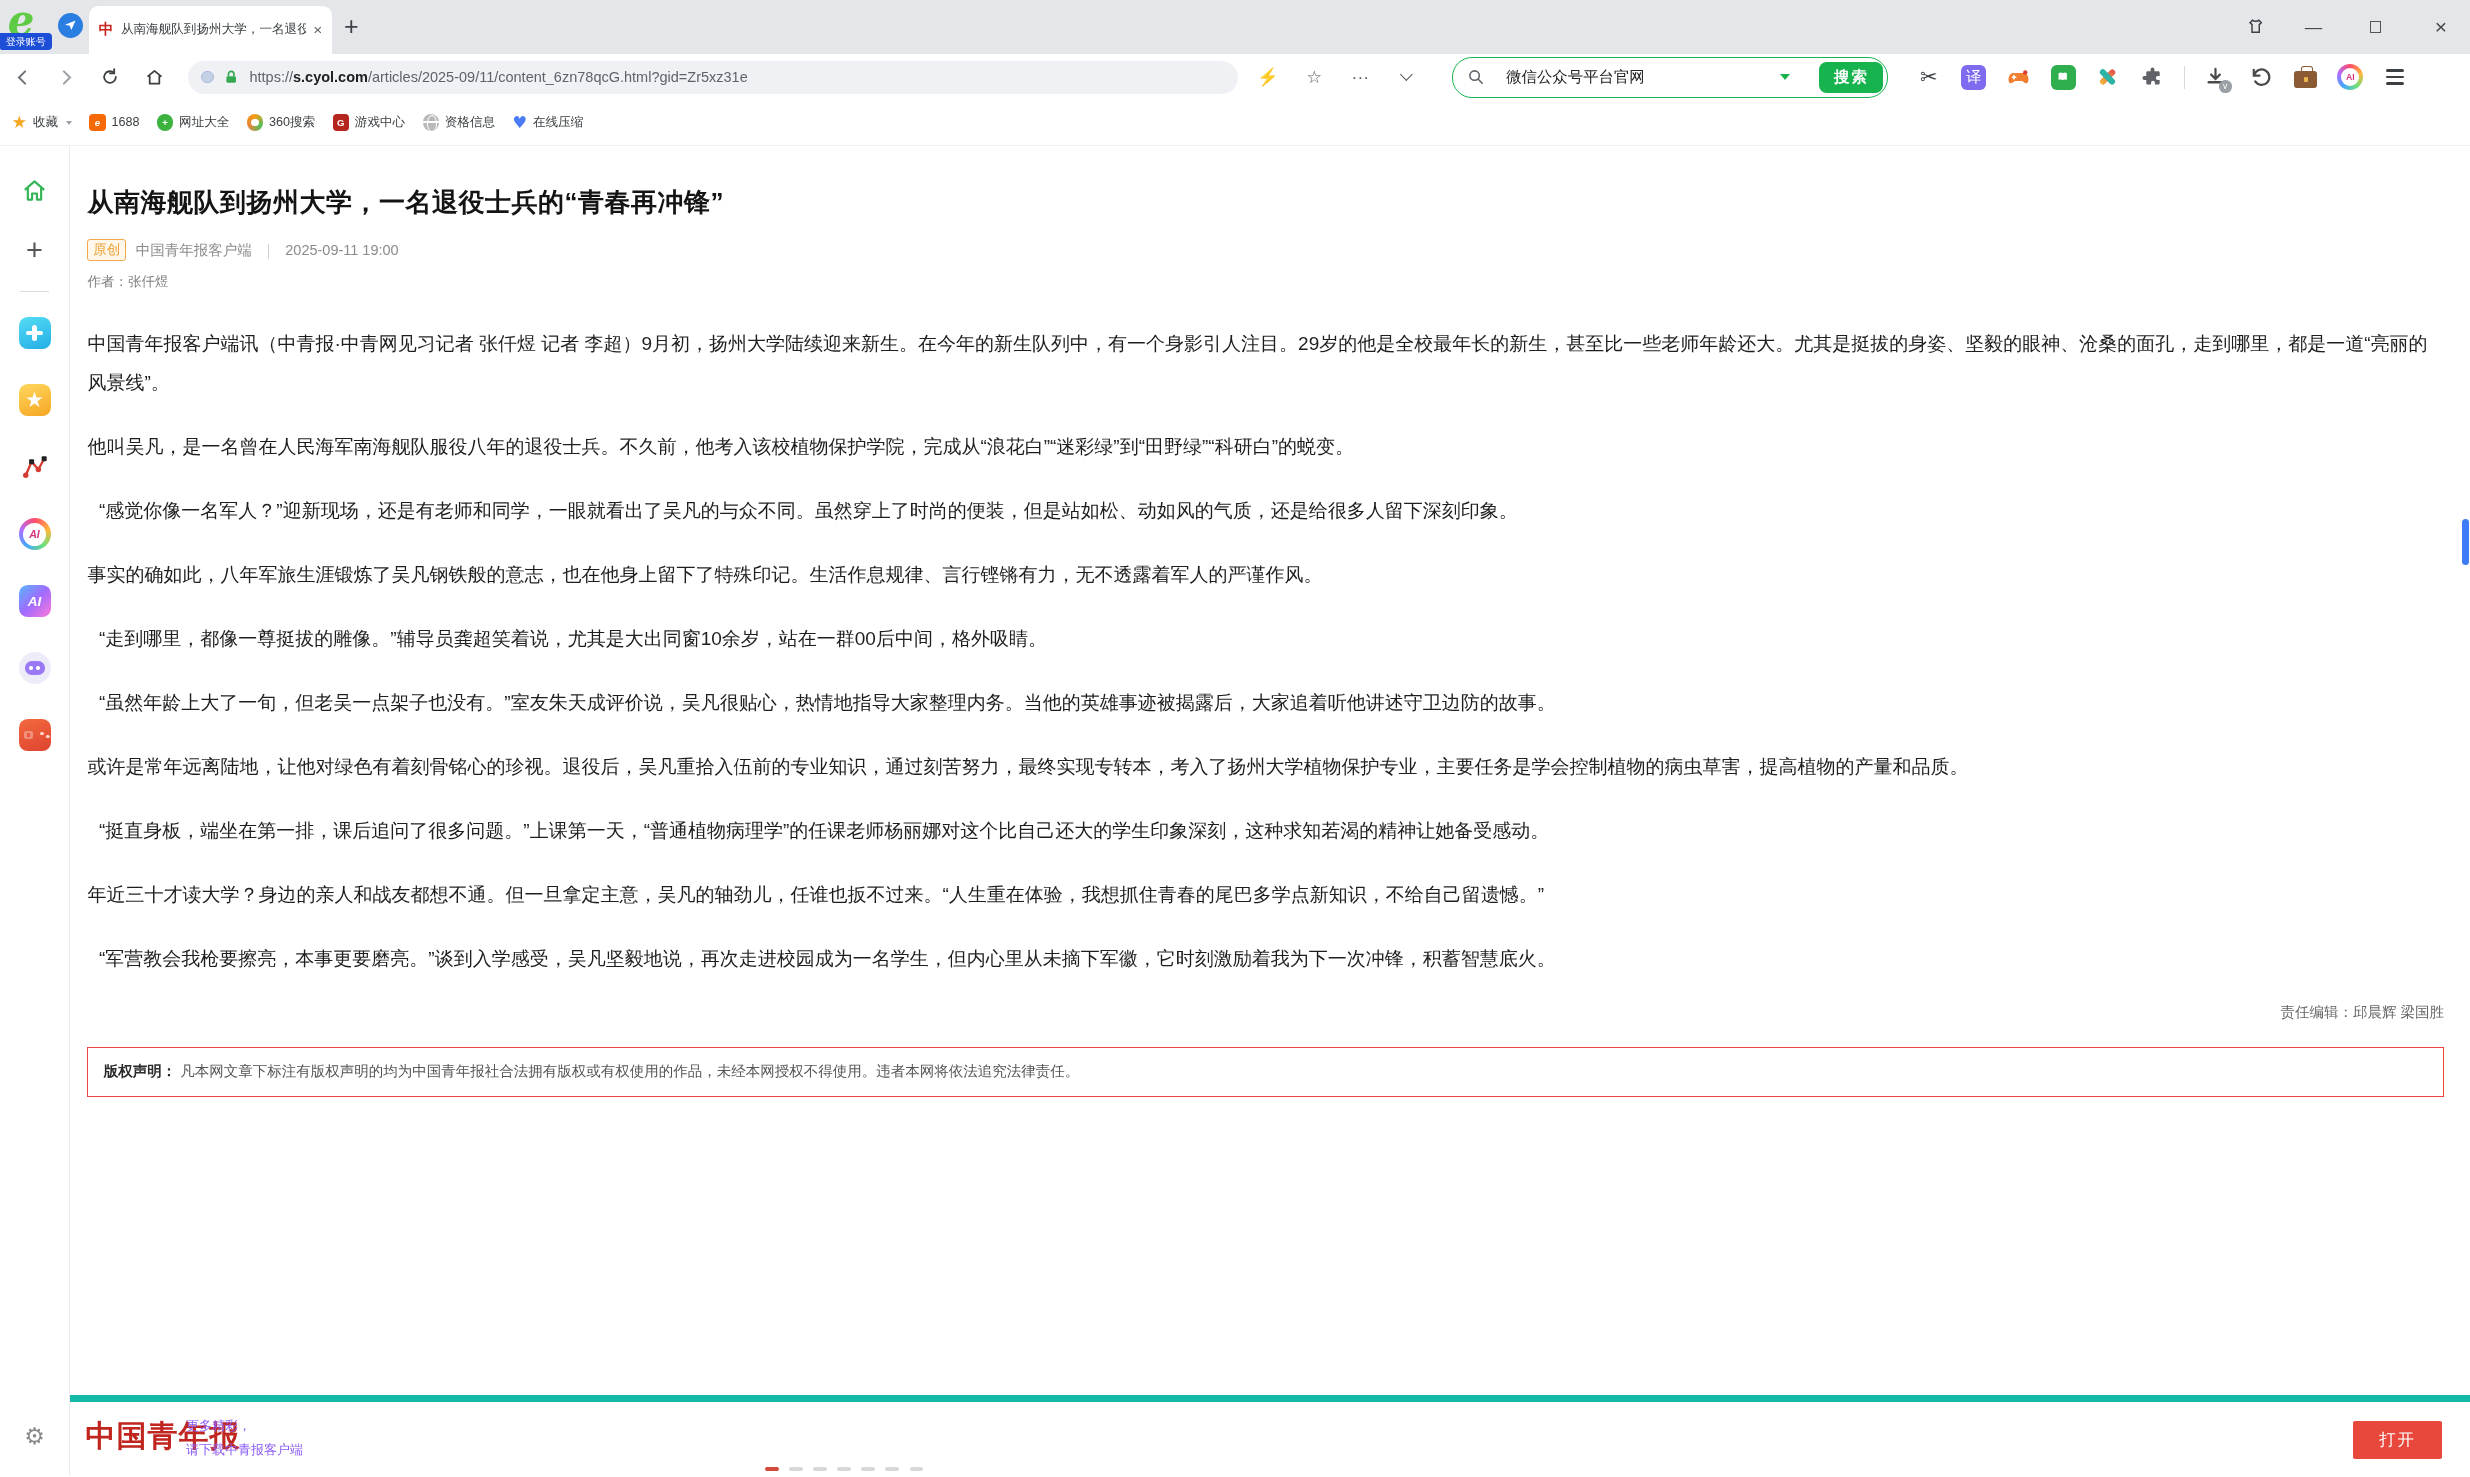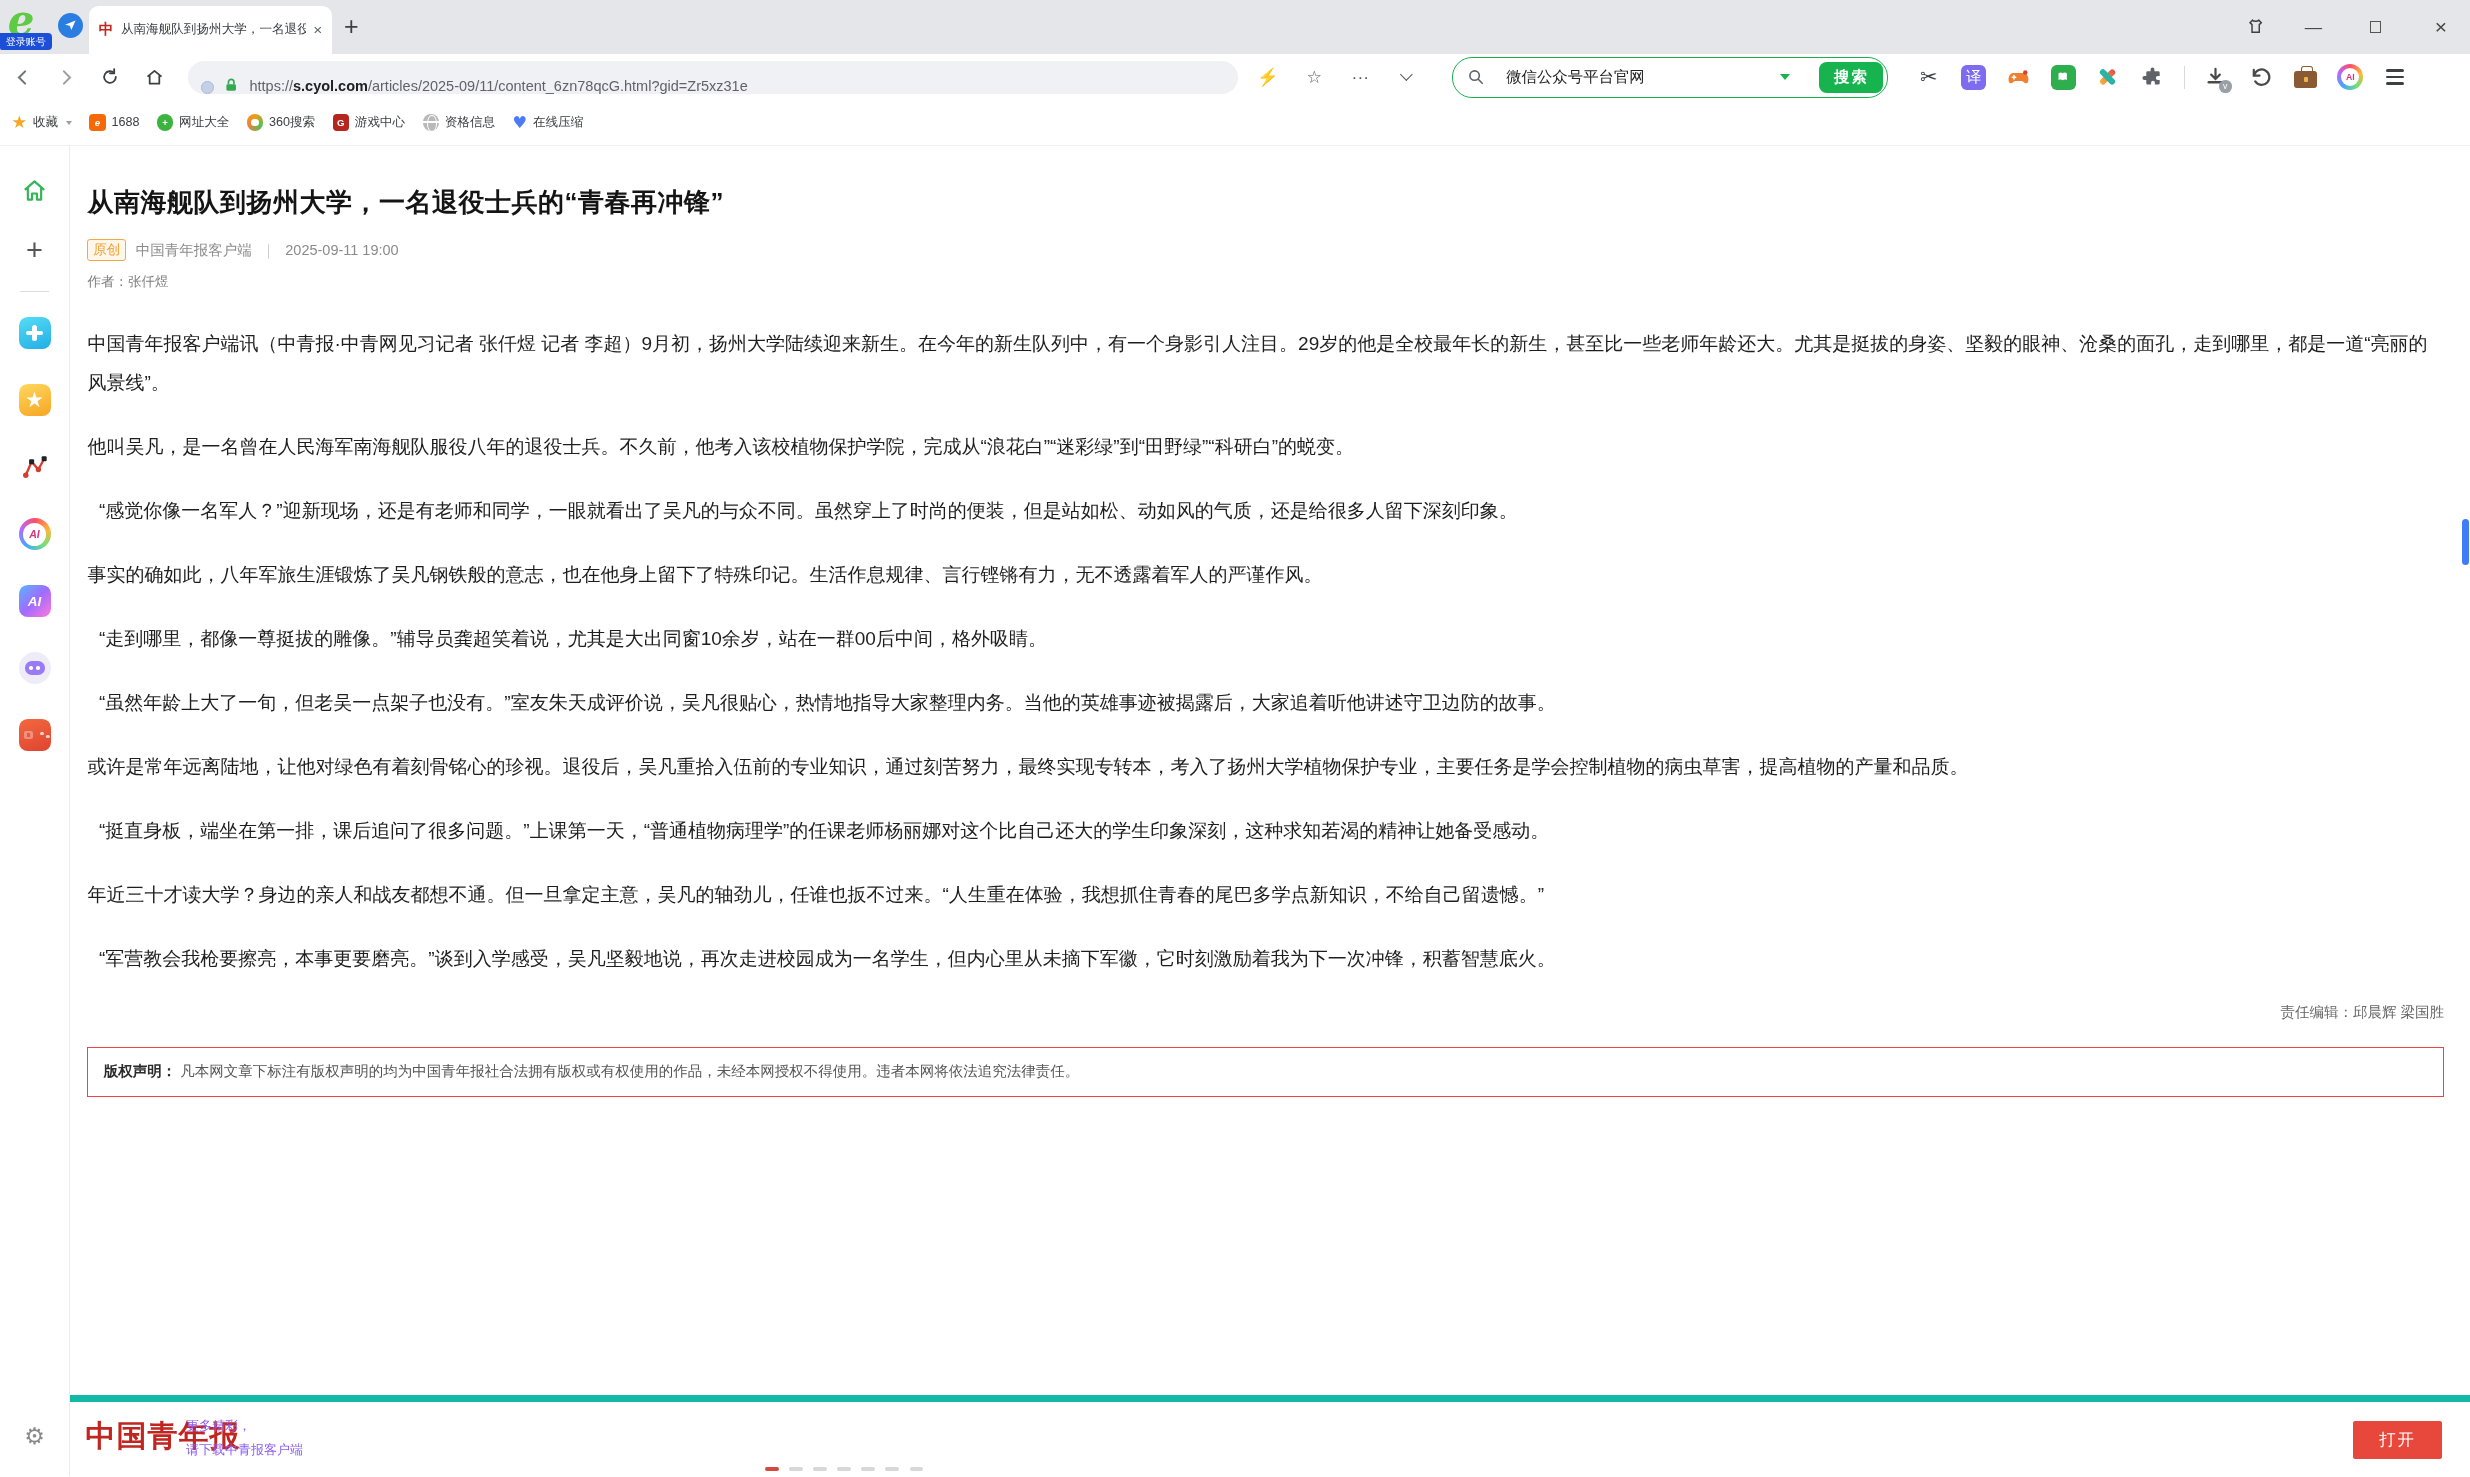--- a/index.html
+++ b/index.html
@@ -28,21 +28,21 @@
   .wctrl.restore{right:79px;}
   .restore-box{position:relative;width:11.6px;height:11.6px;border:1.5px solid #555;background:#e4e6e9;}
   .restore-box::before{content:"";position:absolute;left:2.4px;top:-4.8px;width:11.6px;height:11.6px;
     border:1.5px solid #888;z-index:-1;}
   .wctrl.close{right:13.5px;font-size:21px;}
 
   
   .toolbar{position:relative;height:46px;background:#fff;display:flex;align-items:center;}
   .navbtn{width:44px;height:39px;display:flex;align-items:center;justify-content:center;cursor:pointer;}
   .addressbar{margin-left:11.6px;width:1050px;height:33px;border-radius:16.4px;background:#eff1f4;
-    display:flex;align-items:flex-end;padding:0 13.5px;gap:9.7px;}
+    display:flex;align-items:center;padding:0 13.5px;gap:9.7px;}
   .reader-dot{width:12.6px;height:12.6px;border-radius:50%;background:#c4d0e6;border:1.9px solid #a9bbdd;}
   .url{font-size:14.5px;white-space:nowrap;overflow:hidden;}
   .url .scheme{color:#5f6368;} .url .domain{color:#202124;font-weight:bold;} .url .path{color:#5f6368;}
   .abar-icons{display:flex;align-items:center;margin-left:7.7px;}
   .abar-icons .ic{width:46px;height:39px;display:flex;align-items:center;justify-content:center;
     color:#55585c;font-size:17.4px;cursor:pointer;}
   .chev{width:8.7px;height:8.7px;border-right:1.9px solid #55585c;border-bottom:1.9px solid #55585c;
     transform:rotate(45deg);margin-top:-4.8px;}
   .searchbox{margin-left:23px;width:436px;height:41px;border:1.9px solid #17b34f;border-radius:20px;
     background:#fff;display:flex;align-items:center;padding:0 3.9px 0 13.5px;gap:22px;}

